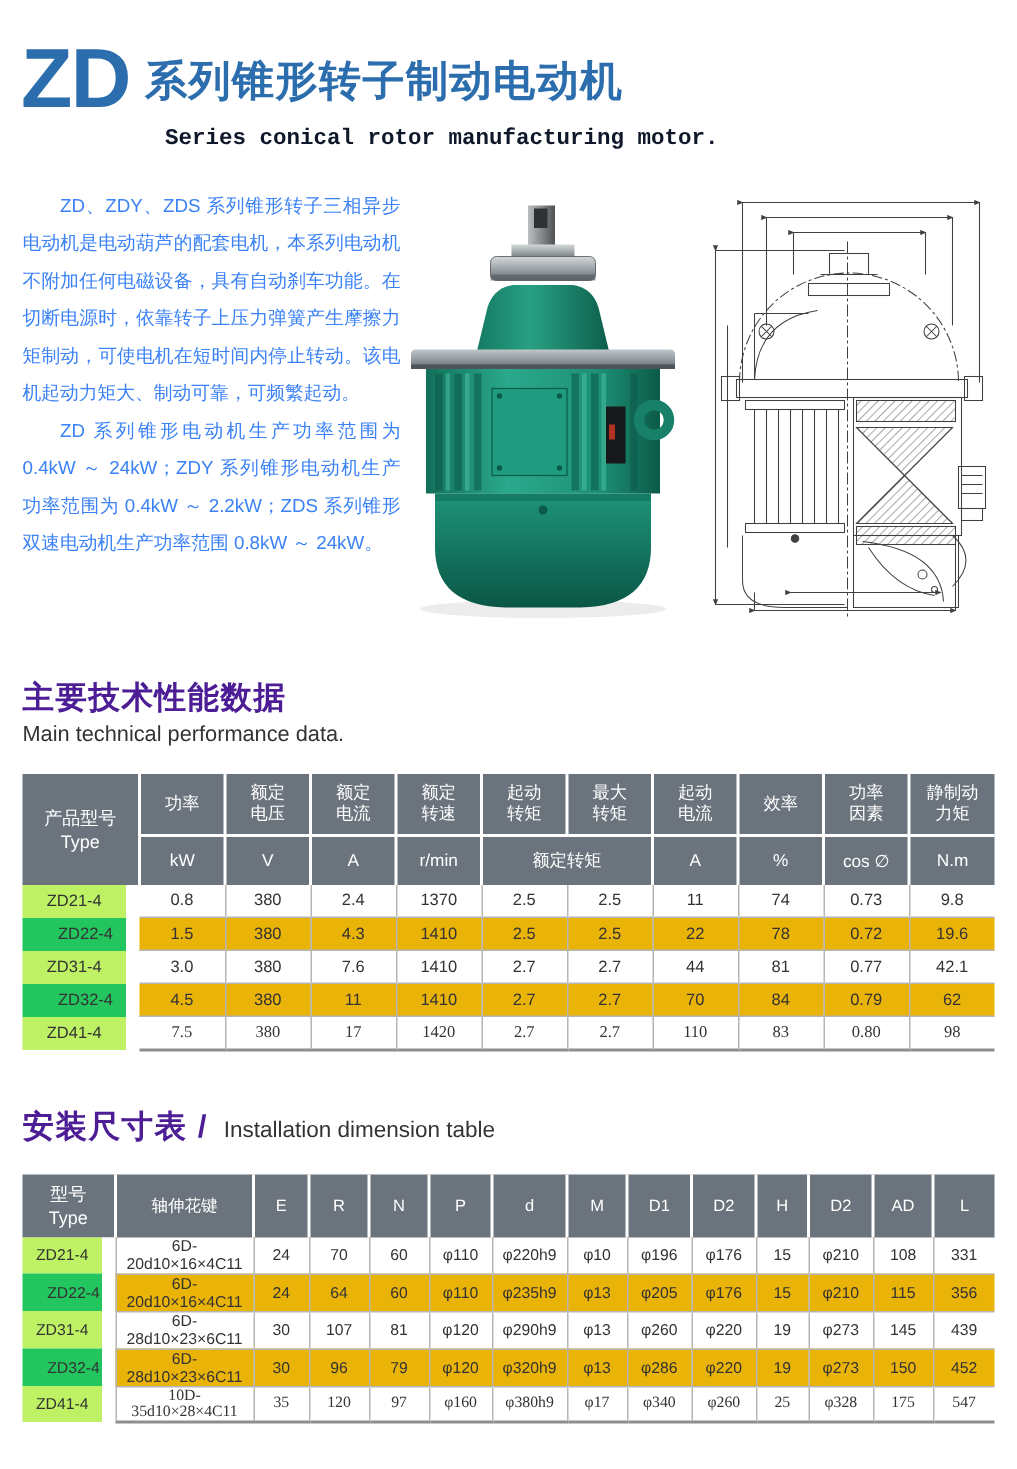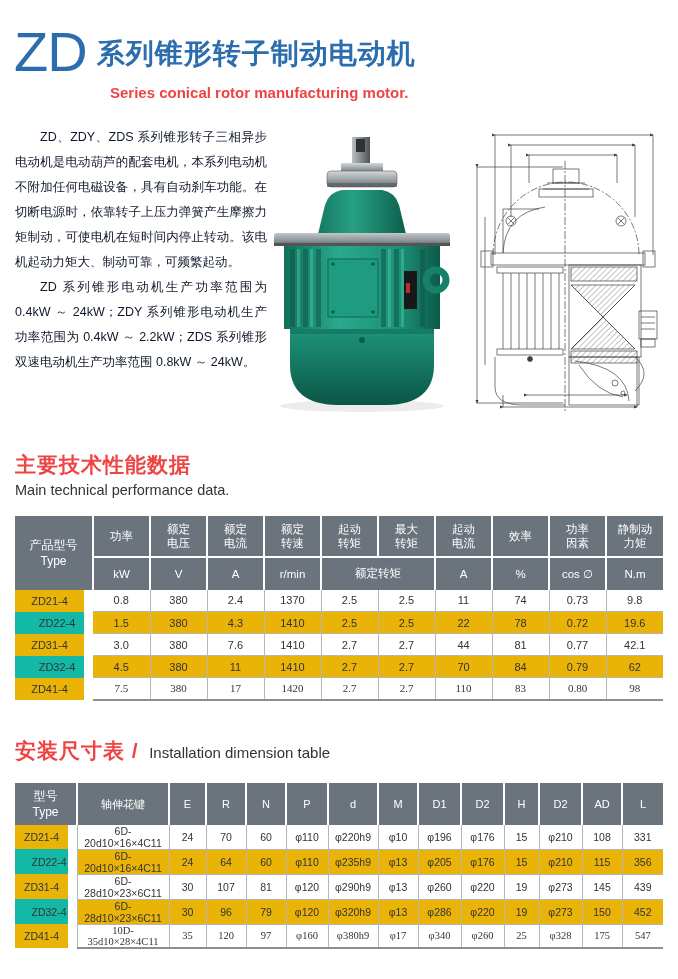--- a/index.html
+++ b/index.html
@@ -4,55 +4,55 @@
 <style>
   * { margin:0; padding:0; box-sizing:border-box; }
   body { background:#ffffff; }
   .page {
     width:678px; height:979px; background:#fff; position:relative; overflow:hidden;
     font-family:"Liberation Sans","DejaVu Sans",sans-serif; color:#333;
   }
   
   .hdr { padding:26px 15px 0 14px; }
   .hdr-row { display:flex; align-items:flex-end; }
-  .series-code { font-size:56px; font-weight:400; color:#2b6dad; line-height:0.92; letter-spacing:-1px; }
+  .series-code { font-size:56px; font-weight:700; color:#2b6dad; line-height:0.92; letter-spacing:-1px; }
   .title-cn { font-size:28px; font-weight:700; color:#2b6dad; margin-left:10px; padding-bottom:5px; letter-spacing:1px; }
-  .subtitle-en { margin:6px 0 0 96px; font-size:15px; color:#ef4444; font-weight:600; }
+  .subtitle-en { margin:6px 0 0 96px; font-size:15px; color:#0f172a; font-weight:600;font-family:Liberation Mono, monospace; }
   
   .intro { display:flex; margin:24px 15px 0 15px; }
-  .intro-text { width:267px; font-size:12.5px; line-height:25px; text-align:justify; color:#0f172a; }
+  .intro-text { width:267px; font-size:12.5px; line-height:25px; text-align:justify; color:#3b82f6; }
   .intro-text p { text-indent:2em; }
   .photo-wrap { width:188px; margin:8px 0 0 1px; }
   .draw-wrap  { width:196px; margin:0 0 0 11px; }
   svg { display:block; }
   
   .sec { margin:36px 15px 0 15px; }
-  .sec-cn { font-size:21px; font-weight:700; color:#ef4444; letter-spacing:1px; }
+  .sec-cn { font-size:21px; font-weight:700; color:#4c1d95; letter-spacing:1px; }
   .sec-en { font-size:14.5px; color:#333; margin-top:3px; }
   .sec-inline .sec-cn { display:inline; }
   .sec-inline .sec-en-inline { display:inline; font-size:15px; color:#333; margin-left:6px; }
   
   table { border-collapse:collapse; table-layout:fixed; width:648px; margin:18px 15px 0 15px; }
   th { background:#6b747d; color:#fff; font-weight:400; text-align:center; vertical-align:middle;
        white-space:pre-line; border-right:2px solid #fff; }
   th:last-child { border-right:none; }
   .t1 .h1 th { height:41px; font-size:11.5px; line-height:14px; }
   .t1 .h1 th:not(.type-th) { border-bottom:2px solid #fff; }
   .t1 .h2 th { height:33px; font-size:11.5px; }
   .t1 td { height:22px; font-size:11px; text-align:center; vertical-align:middle; }
   .t2 th { height:42px; font-size:11px; line-height:14px; }
   .t2 td { height:24px; font-size:10.5px; text-align:center; vertical-align:middle; }
   .type-th { font-size:12px !important; line-height:16px !important; }
-  td.model { background:#eab308; }
+  td.model { background:#bef264; }
   td.gap { background:#fff; }
   .t1 td.val + td.val { border-left:1px solid #b6b6b6; }
   .t2 td.val { border-left:1px solid #b6b6b6; }
   td.val { border-bottom:1px solid #b6b6b6; }
   tbody tr:last-child td.val { border-bottom:2px solid #8e8e8e;font-family:Liberation Serif, serif; }
-  tr.hl td.model { background:#14b8a6;padding-left:15px; }
+  tr.hl td.model { background:#22c55e;padding-left:15px; }
   tr.hl td.val { background:#eab308; }
 </style>
 </head>
 <body>
 
 <div class="page">
 
   <div class="hdr">
     <div class="hdr-row">
       <span class="series-code">ZD</span>

